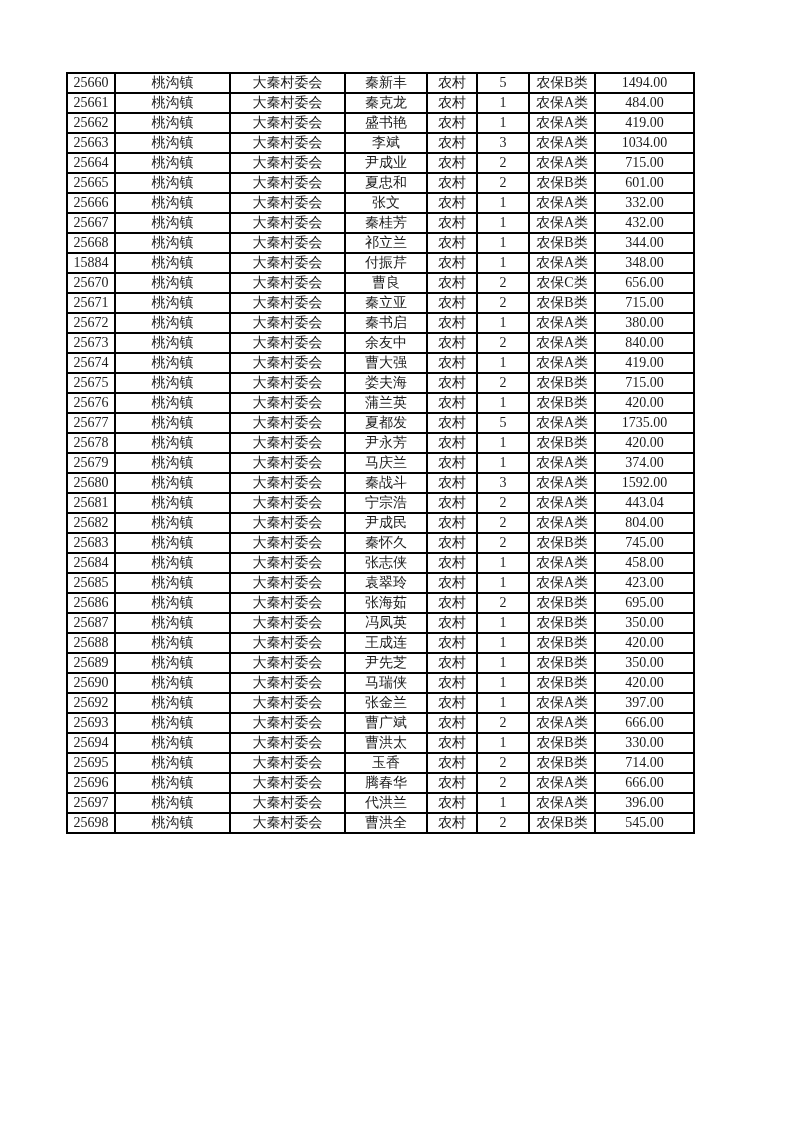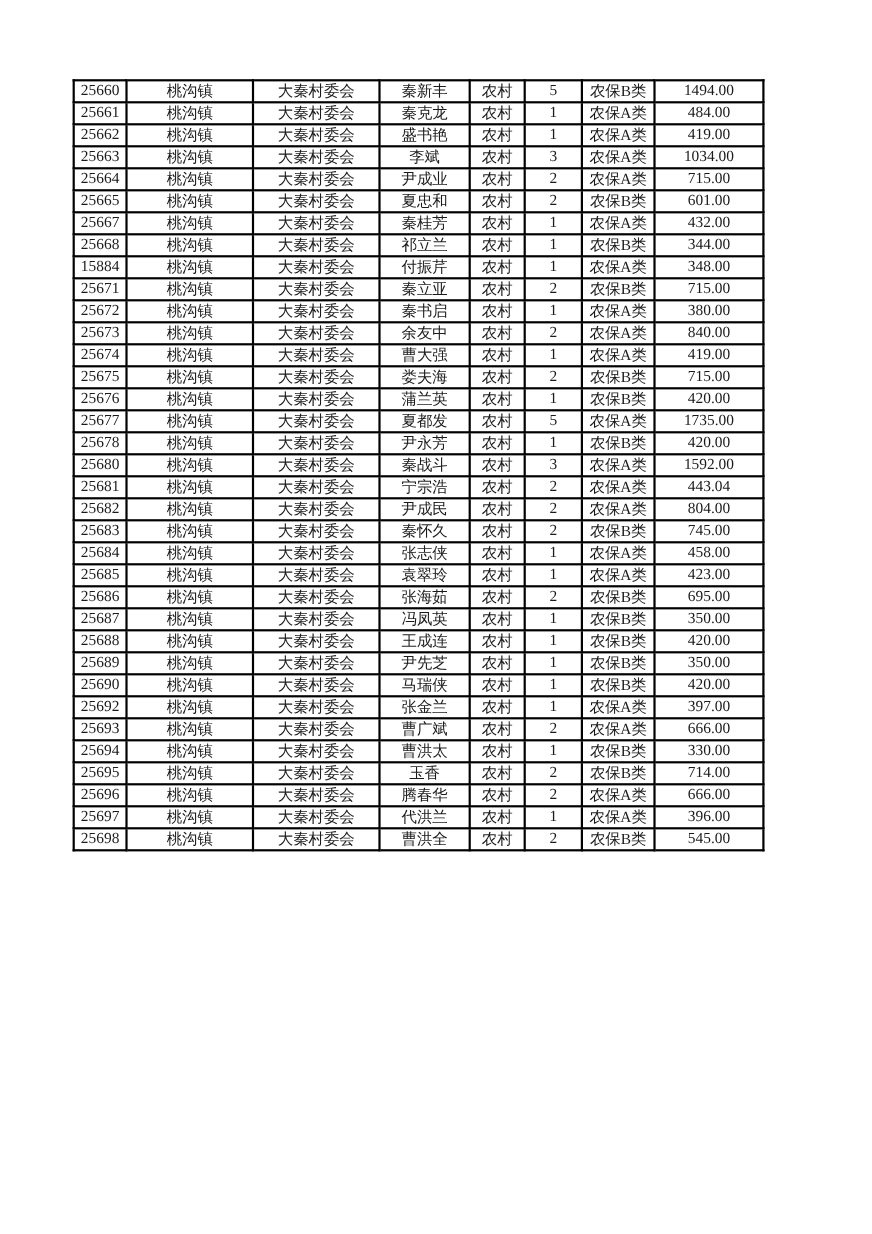--- a/index.html
+++ b/index.html
@@ -115,20 +115,30 @@
           <td>25665</td>
           <td>桃沟镇</td>
           <td>大秦村委会</td>
           <td>夏忠和</td>
           <td>农村</td>
           <td>2</td>
           <td>农保B类</td>
           <td>601.00</td>
         </tr>
         <tr>
+          <td>25666</td>
+          <td>桃沟镇</td>
+          <td>大秦村委会</td>
+          <td>张文</td>
+          <td>农村</td>
+          <td>1</td>
+          <td>农保A类</td>
+          <td>332.00</td>
+        </tr>
+        <tr>
           <td>25667</td>
           <td>桃沟镇</td>
           <td>大秦村委会</td>
           <td>秦桂芳</td>
           <td>农村</td>
           <td>1</td>
           <td>农保A类</td>
           <td>432.00</td>
         </tr>
         <tr>
@@ -145,20 +155,30 @@
           <td>15884</td>
           <td>桃沟镇</td>
           <td>大秦村委会</td>
           <td>付振芹</td>
           <td>农村</td>
           <td>1</td>
           <td>农保A类</td>
           <td>348.00</td>
         </tr>
         <tr>
+          <td>25670</td>
+          <td>桃沟镇</td>
+          <td>大秦村委会</td>
+          <td>曹良</td>
+          <td>农村</td>
+          <td>2</td>
+          <td>农保C类</td>
+          <td>656.00</td>
+        </tr>
+        <tr>
           <td>25671</td>
           <td>桃沟镇</td>
           <td>大秦村委会</td>
           <td>秦立亚</td>
           <td>农村</td>
           <td>2</td>
           <td>农保B类</td>
           <td>715.00</td>
         </tr>
         <tr>
@@ -223,20 +243,30 @@
         </tr>
         <tr>
           <td>25678</td>
           <td>桃沟镇</td>
           <td>大秦村委会</td>
           <td>尹永芳</td>
           <td>农村</td>
           <td>1</td>
           <td>农保B类</td>
           <td>420.00</td>
+        </tr>
+        <tr>
+          <td>25679</td>
+          <td>桃沟镇</td>
+          <td>大秦村委会</td>
+          <td>马庆兰</td>
+          <td>农村</td>
+          <td>1</td>
+          <td>农保A类</td>
+          <td>374.00</td>
         </tr>
         <tr>
           <td>25680</td>
           <td>桃沟镇</td>
           <td>大秦村委会</td>
           <td>秦战斗</td>
           <td>农村</td>
           <td>3</td>
           <td>农保A类</td>
           <td>1592.00</td>

